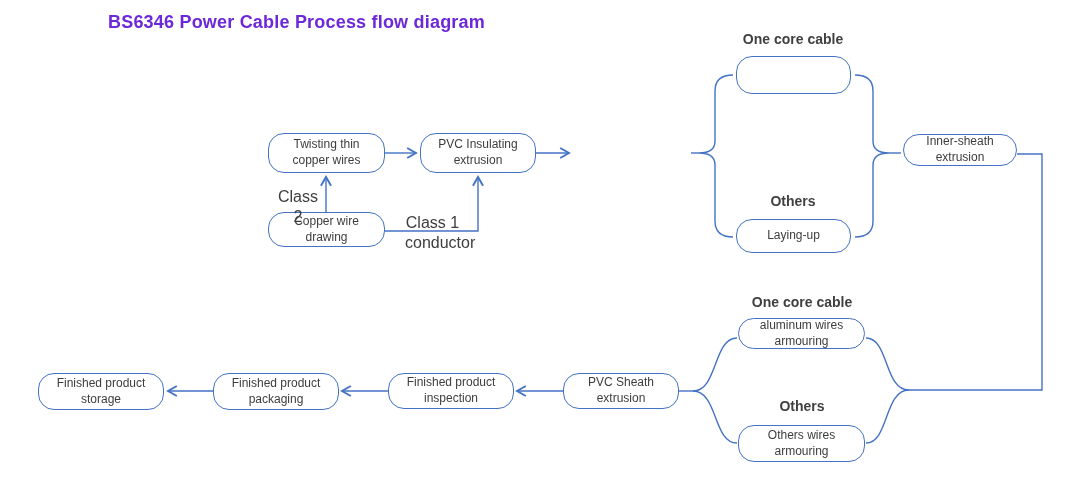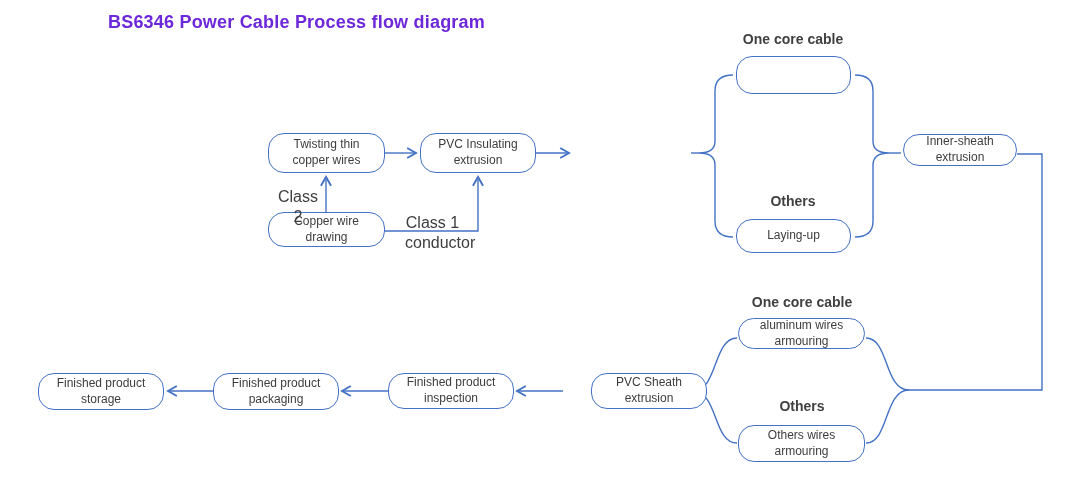--- a/index.html
+++ b/index.html
@@ -30,21 +30,21 @@
   
   .b-twisting   { left:268px; top:133px; width:117px; height:40px; }
   .b-pvcins     { left:420px; top:133px; width:116px; height:40px; }
   .b-instest    { left:573px; top:135px; width:118px; height:37px; }
   .b-copper     { left:268px; top:212px; width:117px; height:35px; }
   .b-arrowbox   { left:736px; top:56px;  width:115px; height:38px; }
   .b-layingup   { left:736px; top:219px; width:115px; height:34px; }
   .b-innersheath{ left:903px; top:134px; width:114px; height:32px; }
   .b-aluminum   { left:738px; top:318px; width:127px; height:31px; }
   .b-steel      { left:738px; top:425px; width:127px; height:37px; }
-  .b-pvcsheath  { left:563px; top:373px; width:116px; height:36px;margin-left:28px; }
+  .b-pvcsheath  { left:563px; top:373px; width:116px; height:36px; }
   .b-inspection { left:388px; top:373px; width:126px; height:36px; }
   .b-packaging  { left:213px; top:373px; width:126px; height:37px; }
   .b-storage    { left:38px;  top:373px; width:126px; height:37px; }
   
   .l-onecore-top    { left:731px; top:31px;  width:124px; }
   .l-others-top     { left:731px; top:193px; width:124px; }
   .l-onecore-bottom { left:739px; top:294px; width:126px; }
   .l-others-bottom  { left:739px; top:398px; width:126px; }
   .l-class2 { left:276px; top:187px; width:44px; }
   .l-class1 { left:405px; top:197px; width:55px;margin-top:16px; }

